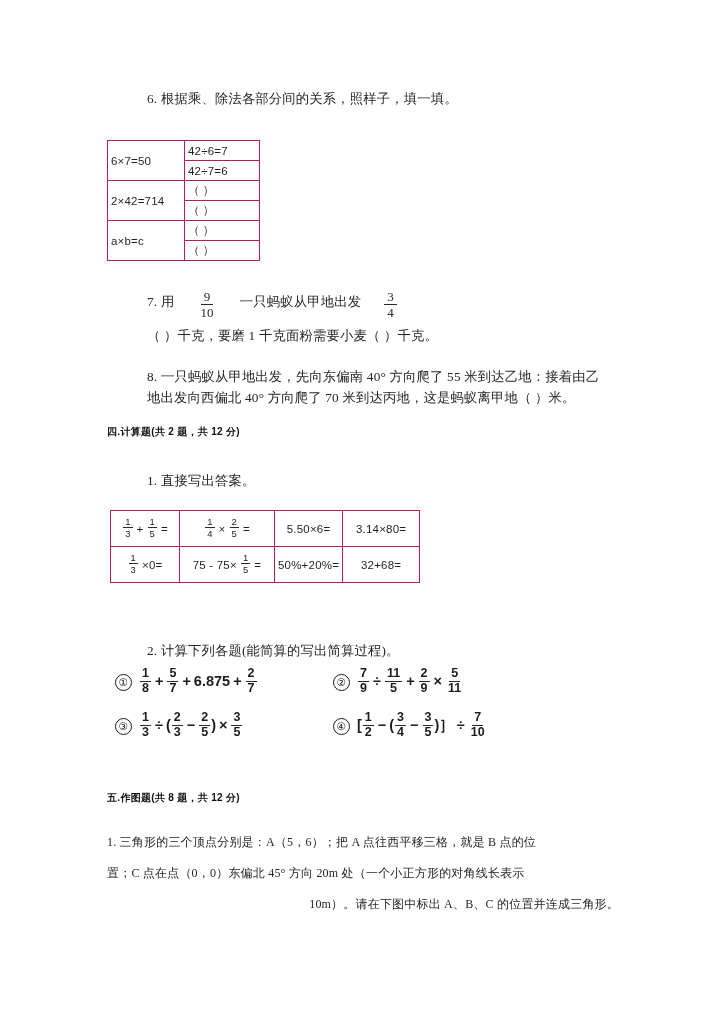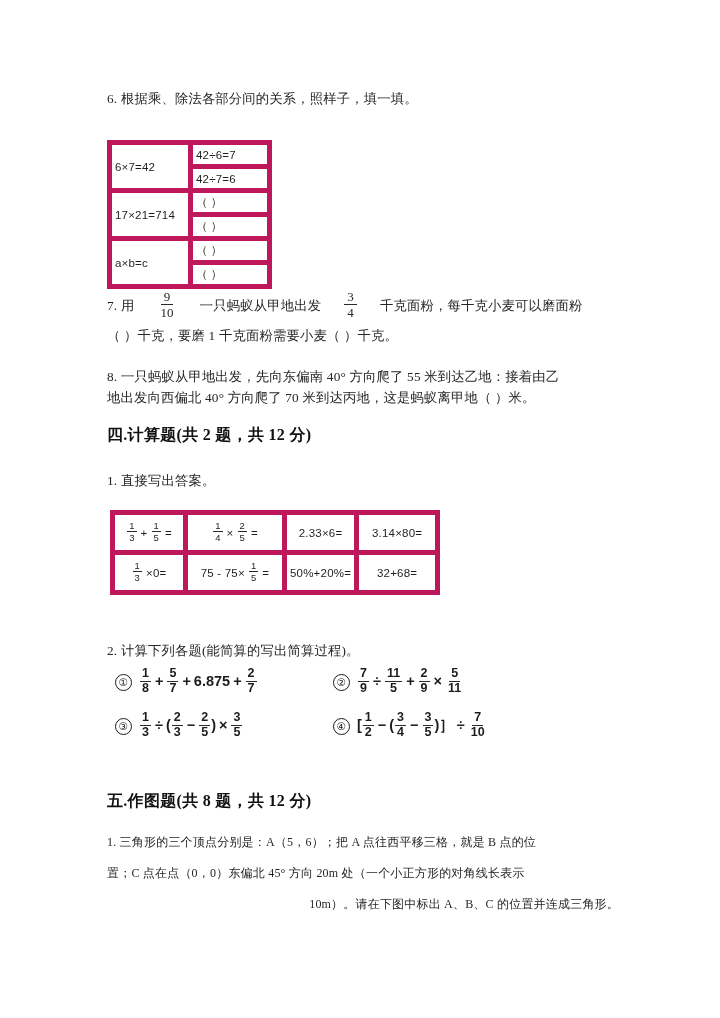--- a/index.html
+++ b/index.html
@@ -29,45 +29,46 @@
     width: 508px;
   }
 
   
   .q-line {
     font-size: 13.3px;
     line-height: 21px;
     letter-spacing: 0.2px;
     color: #262626;
     white-space: nowrap;
+    margin-left: 40px;
   }
   .q-para {
     font-size: 12px;
     line-height: 24px;
     letter-spacing: 0.2px;
     color: #262626;
   }
   .section-head {
-    font-family: Liberation Serif, serif;
-    font-size: 16px;
+    font-family: Liberation Sans, sans-serif;
+    font-size: 10px;
     font-weight: bold;
     color: #111;
     letter-spacing: 0.3px;
   }
 
   
   .abs { position: absolute; }
 
   
   table.grid {
     border-collapse: collapse;
     table-layout: fixed;
   }
   table.grid td {
-    border: 5px solid #be185d;
+    border: 1px solid #be185d;
     font-size: 11.5px;
     font-family: "Liberation Sans", "DejaVu Sans", sans-serif;
     color: #1f1f1f;
     padding: 1px 3px;
     vertical-align: middle;
     white-space: nowrap;
     letter-spacing: 0.2px;
   }
 
   
@@ -148,59 +149,58 @@
 <body>
 
 <div class="page">
 <div class="content">
 
   <div class="abs q-line" style="top:88px; left:0;">6. 根据乘、除法各部分间的关系，照样子，填一填。</div>
 
   <table class="grid" id="tbl-relations">
     <tbody>
       <tr>
-        <td class="left-col" rowspan="2">6×7=42</td>
+        <td class="left-col" rowspan="2">6×7=50</td>
         <td class="right-col">42÷6=7</td>
       </tr>
       <tr>
         <td class="right-col">42÷7=6</td>
       </tr>
       <tr>
-        <td class="left-col" rowspan="2">17×21=714</td>
+        <td class="left-col" rowspan="2">2×42=714</td>
         <td class="right-col paren">（        ）</td>
       </tr>
       <tr>
         <td class="right-col paren">（        ）</td>
       </tr>
       <tr>
         <td class="left-col" rowspan="2">a×b=c</td>
         <td class="right-col paren">（        ）</td>
       </tr>
       <tr>
         <td class="right-col paren">（        ）</td>
       </tr>
     </tbody>
   </table>
 
-  <div class="abs q-line" style="top:291px; left:0; display:flex; align-items:center;">
+  <div class="abs q-line" style="top:291px; left:0; display:flex; align-items:flex-start;">
     <span>7. 用</span>
     <span style="width:22px"></span>
     <span class="frac frac-lg">
       <span class="num">9</span>
       <span class="den">10</span>
     </span>
     <span style="width:22px"></span>
     <span>一只蚂蚁从甲地出发</span>
     <span style="width:22px"></span>
     <span class="frac frac-lg">
       <span class="num">3</span>
       <span class="den">4</span>
     </span>
     <span style="width:22px"></span>
-    <span>千克面粉，每千克小麦可以磨面粉</span>
   </div>
   <div class="abs q-line" style="top:325px; left:0;">（        ）千克，要磨 1 千克面粉需要小麦（        ）千克。</div>
 
   <div class="abs q-line" style="top:366px; left:0;">8. 一只蚂蚁从甲地出发，先向东偏南 40° 方向爬了 55 米到达乙地：接着由乙</div>
   <div class="abs q-line" style="top:387px; left:0;">地出发向西偏北 40° 方向爬了 70 米到达丙地，这是蚂蚁离甲地（        ）米。</div>
 
   <div class="abs section-head" style="top:425px; left:0;">四.计算题(共 2 题，共 12 分)</div>
 
   <div class="abs q-line" style="top:470px; left:0;">1. 直接写出答案。</div>
 
@@ -230,21 +230,21 @@
                 <span class="op">×</span>
                 <span class="frac">
                   <span class="num">2</span>
                   <span class="den">5</span>
                 </span>
                 <span class="op">=</span>
               </span>
             </td>
         <td class="c3">
               <span class="cell-inner">
-                <span class="lit">2.33×6=</span>
+                <span class="lit">5.50×6=</span>
               </span>
             </td>
         <td class="c4">
               <span class="cell-inner">
                 <span class="lit">3.14×80=</span>
               </span>
             </td>
       </tr>
       <tr>
         <td class="c1">

